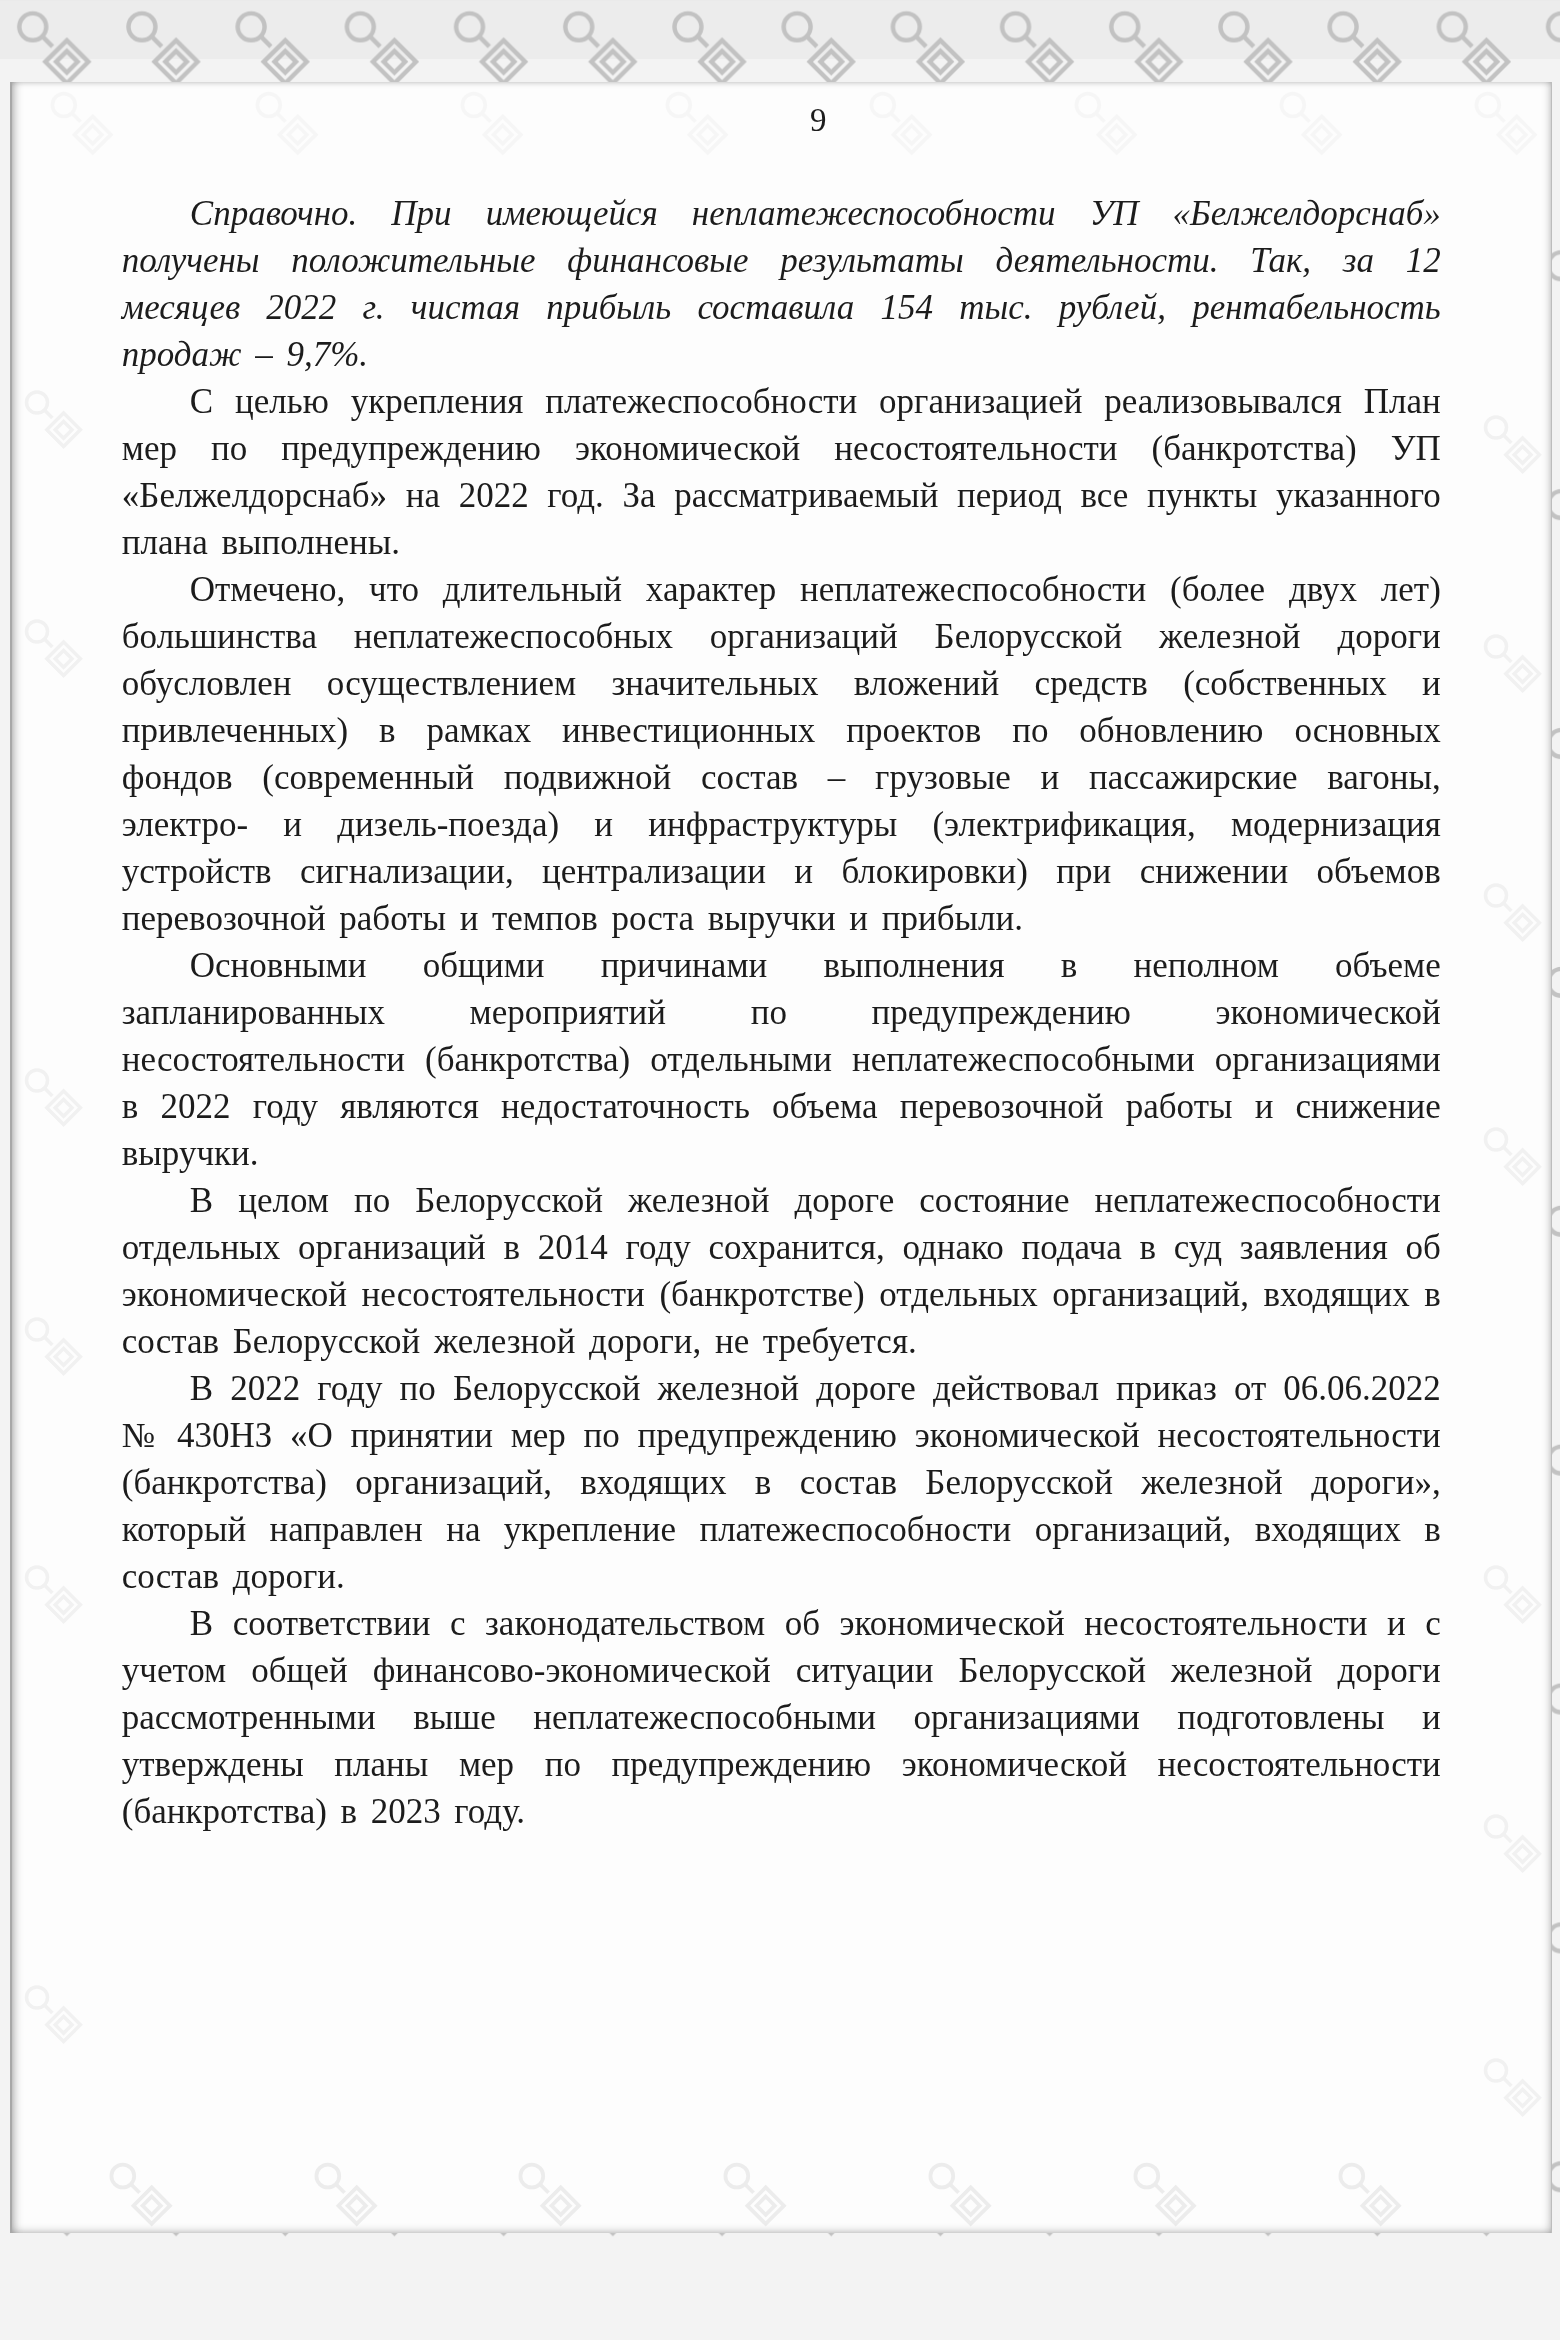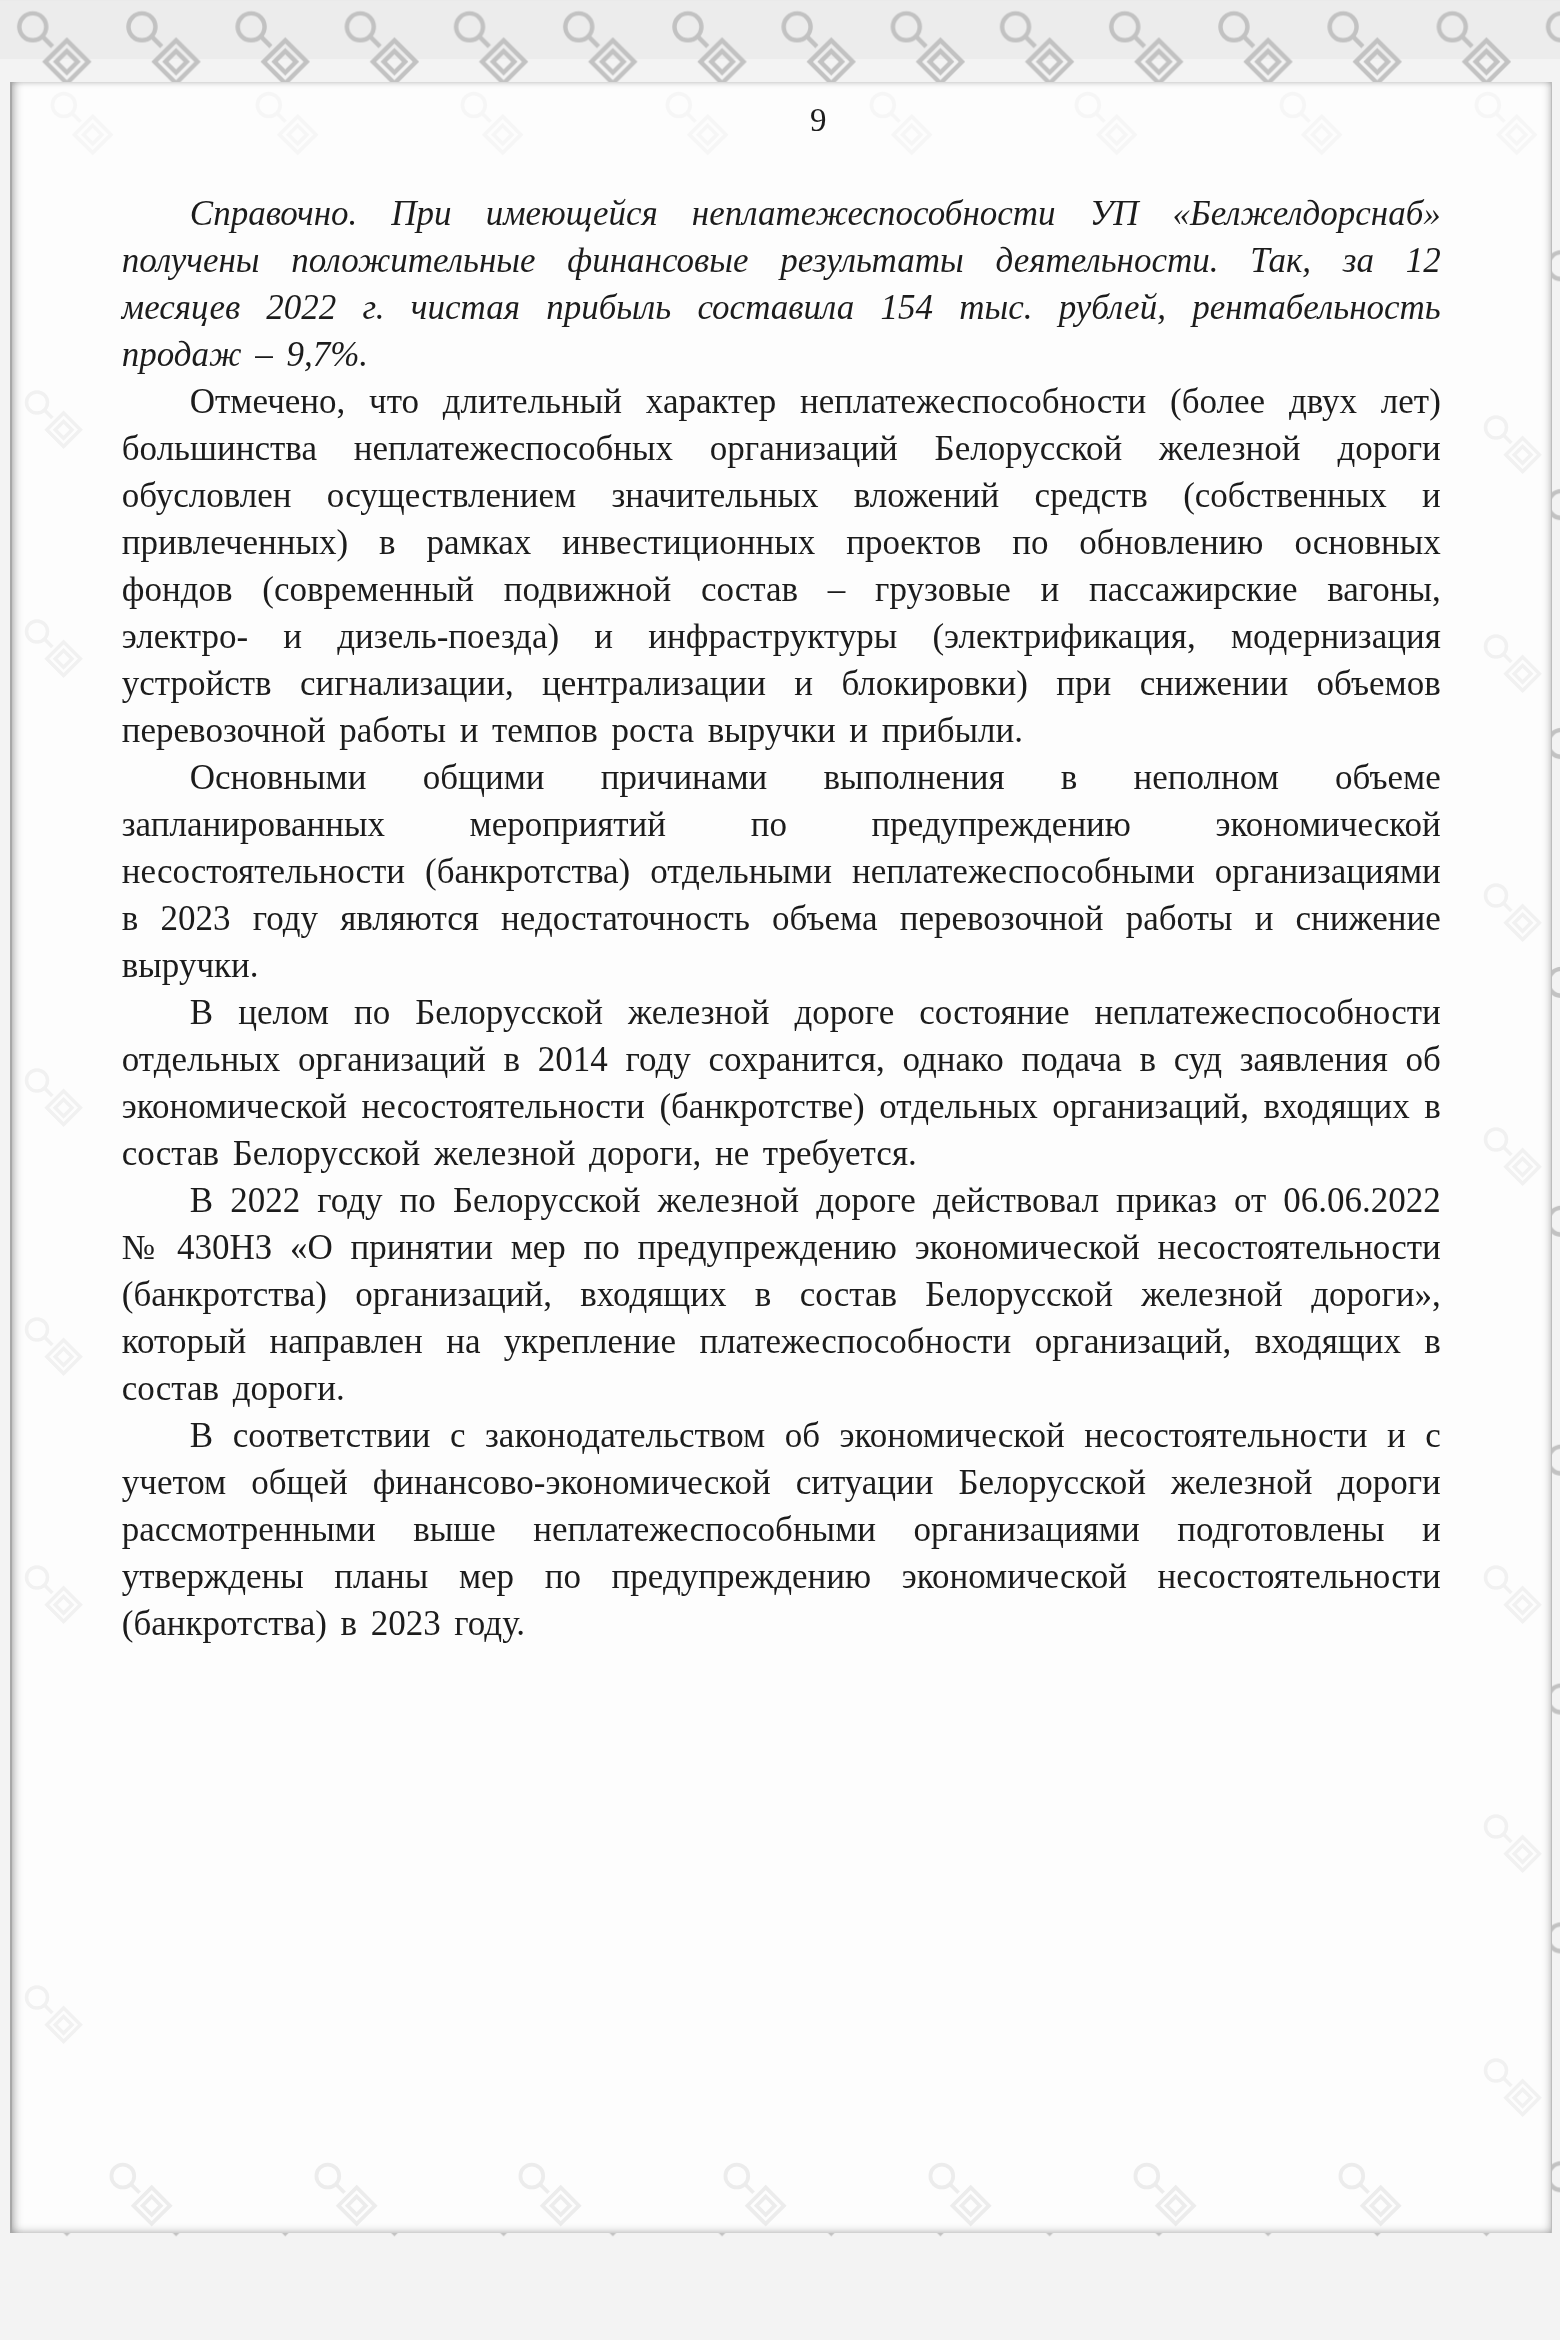--- a/index.html
+++ b/index.html
@@ -179,20 +179,21 @@
       <use href="#orn-sym"></use>
     </svg>
   <svg class="ghost bottom" style="left:1317px;top:2075px" width="76" height="76" viewBox="0 0 100 100">
       <use href="#orn-sym"></use>
     </svg>
 
   <div class="content">
     <div class="page-number">9</div>
 
     <p class="para italic">Справочно. При имеющейся неплатежеспособности УП «Белжелдорснаб» получены положительные финансовые результаты деятельности. Так, за 12 месяцев 2022 г. чистая прибыль составила 154 тыс. рублей, рентабельность продаж – 9,7%.</p>
+    <p class="para">С целью укрепления платежеспособности организацией реализовывался План мер по предупреждению экономической несостоятельности (банкротства) УП «Белжелдорснаб» на 2022 год. За рассматриваемый период все пункты указанного плана выполнены.</p>
     <p class="para">Отмечено, что длительный характер неплатежеспособности (более двух лет) большинства неплатежеспособных организаций Белорусской железной дороги обусловлен осуществлением значительных вложений средств (собственных и привлеченных) в рамках инвестиционных проектов по обновлению основных фондов (современный подвижной состав – грузовые и пассажирские вагоны, электро- и дизель-поезда) и инфраструктуры (электрификация, модернизация устройств сигнализации, централизации и блокировки) при снижении объемов перевозочной работы и темпов роста выручки и прибыли.</p>
-    <p class="para">Основными общими причинами выполнения в неполном объеме запланированных мероприятий по предупреждению экономической несостоятельности (банкротства) отдельными неплатежеспособными организациями в 2023 году являются недостаточность объема перевозочной работы и снижение выручки.</p>
+    <p class="para">Основными общими причинами выполнения в неполном объеме запланированных мероприятий по предупреждению экономической несостоятельности (банкротства) отдельными неплатежеспособными организациями в 2022 году являются недостаточность объема перевозочной работы и снижение выручки.</p>
     <p class="para">В целом по Белорусской железной дороге состояние неплатежеспособности отдельных организаций в 2014 году сохранится, однако подача в суд заявления об экономической несостоятельности (банкротстве) отдельных организаций, входящих в состав Белорусской железной дороги, не требуется.</p>
     <p class="para">В 2022 году по Белорусской железной дороге действовал приказ от 06.06.2022 № 430НЗ «О принятии мер по предупреждению экономической несостоятельности (банкротства) организаций, входящих в состав Белорусской железной дороги», который направлен на укрепление платежеспособности организаций, входящих в состав дороги.</p>
     <p class="para">В соответствии с законодательством об экономической несостоятельности и с учетом общей финансово-экономической ситуации Белорусской железной дороги рассмотренными выше неплатежеспособными организациями подготовлены и утверждены планы мер по предупреждению экономической несостоятельности (банкротства) в 2023 году.</p>
   </div>
 </div>
 
 
 </body></html>

